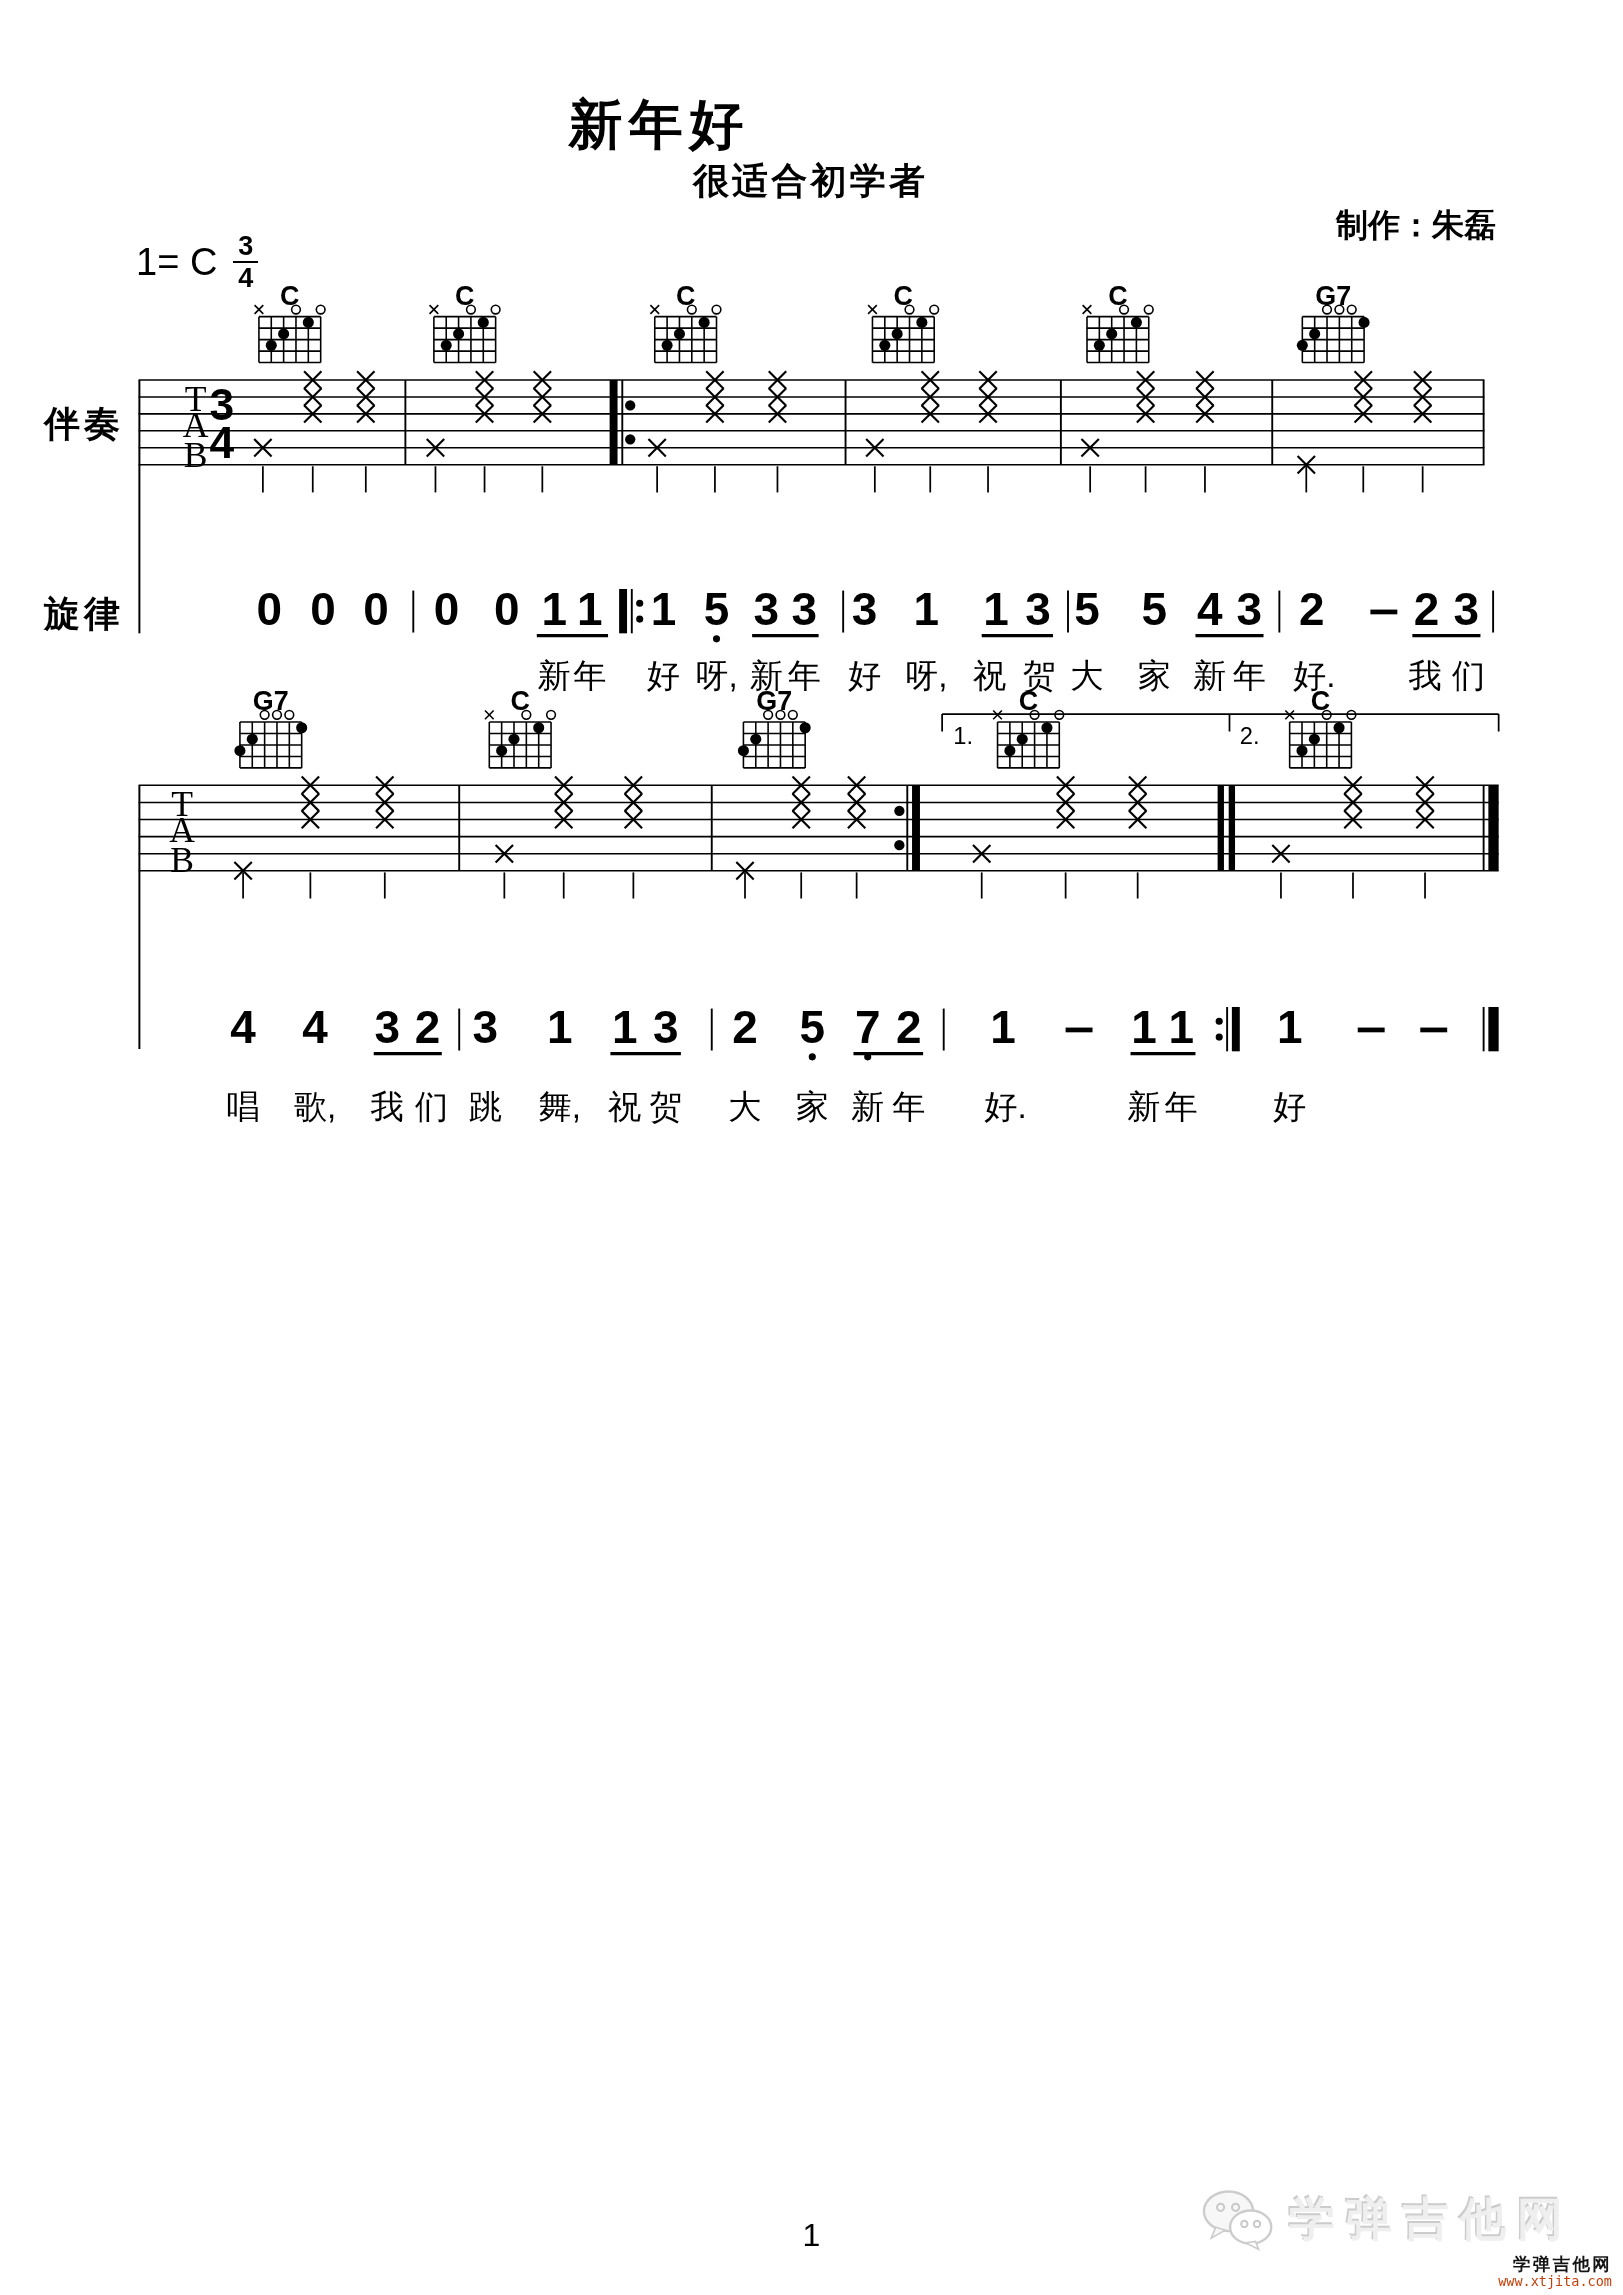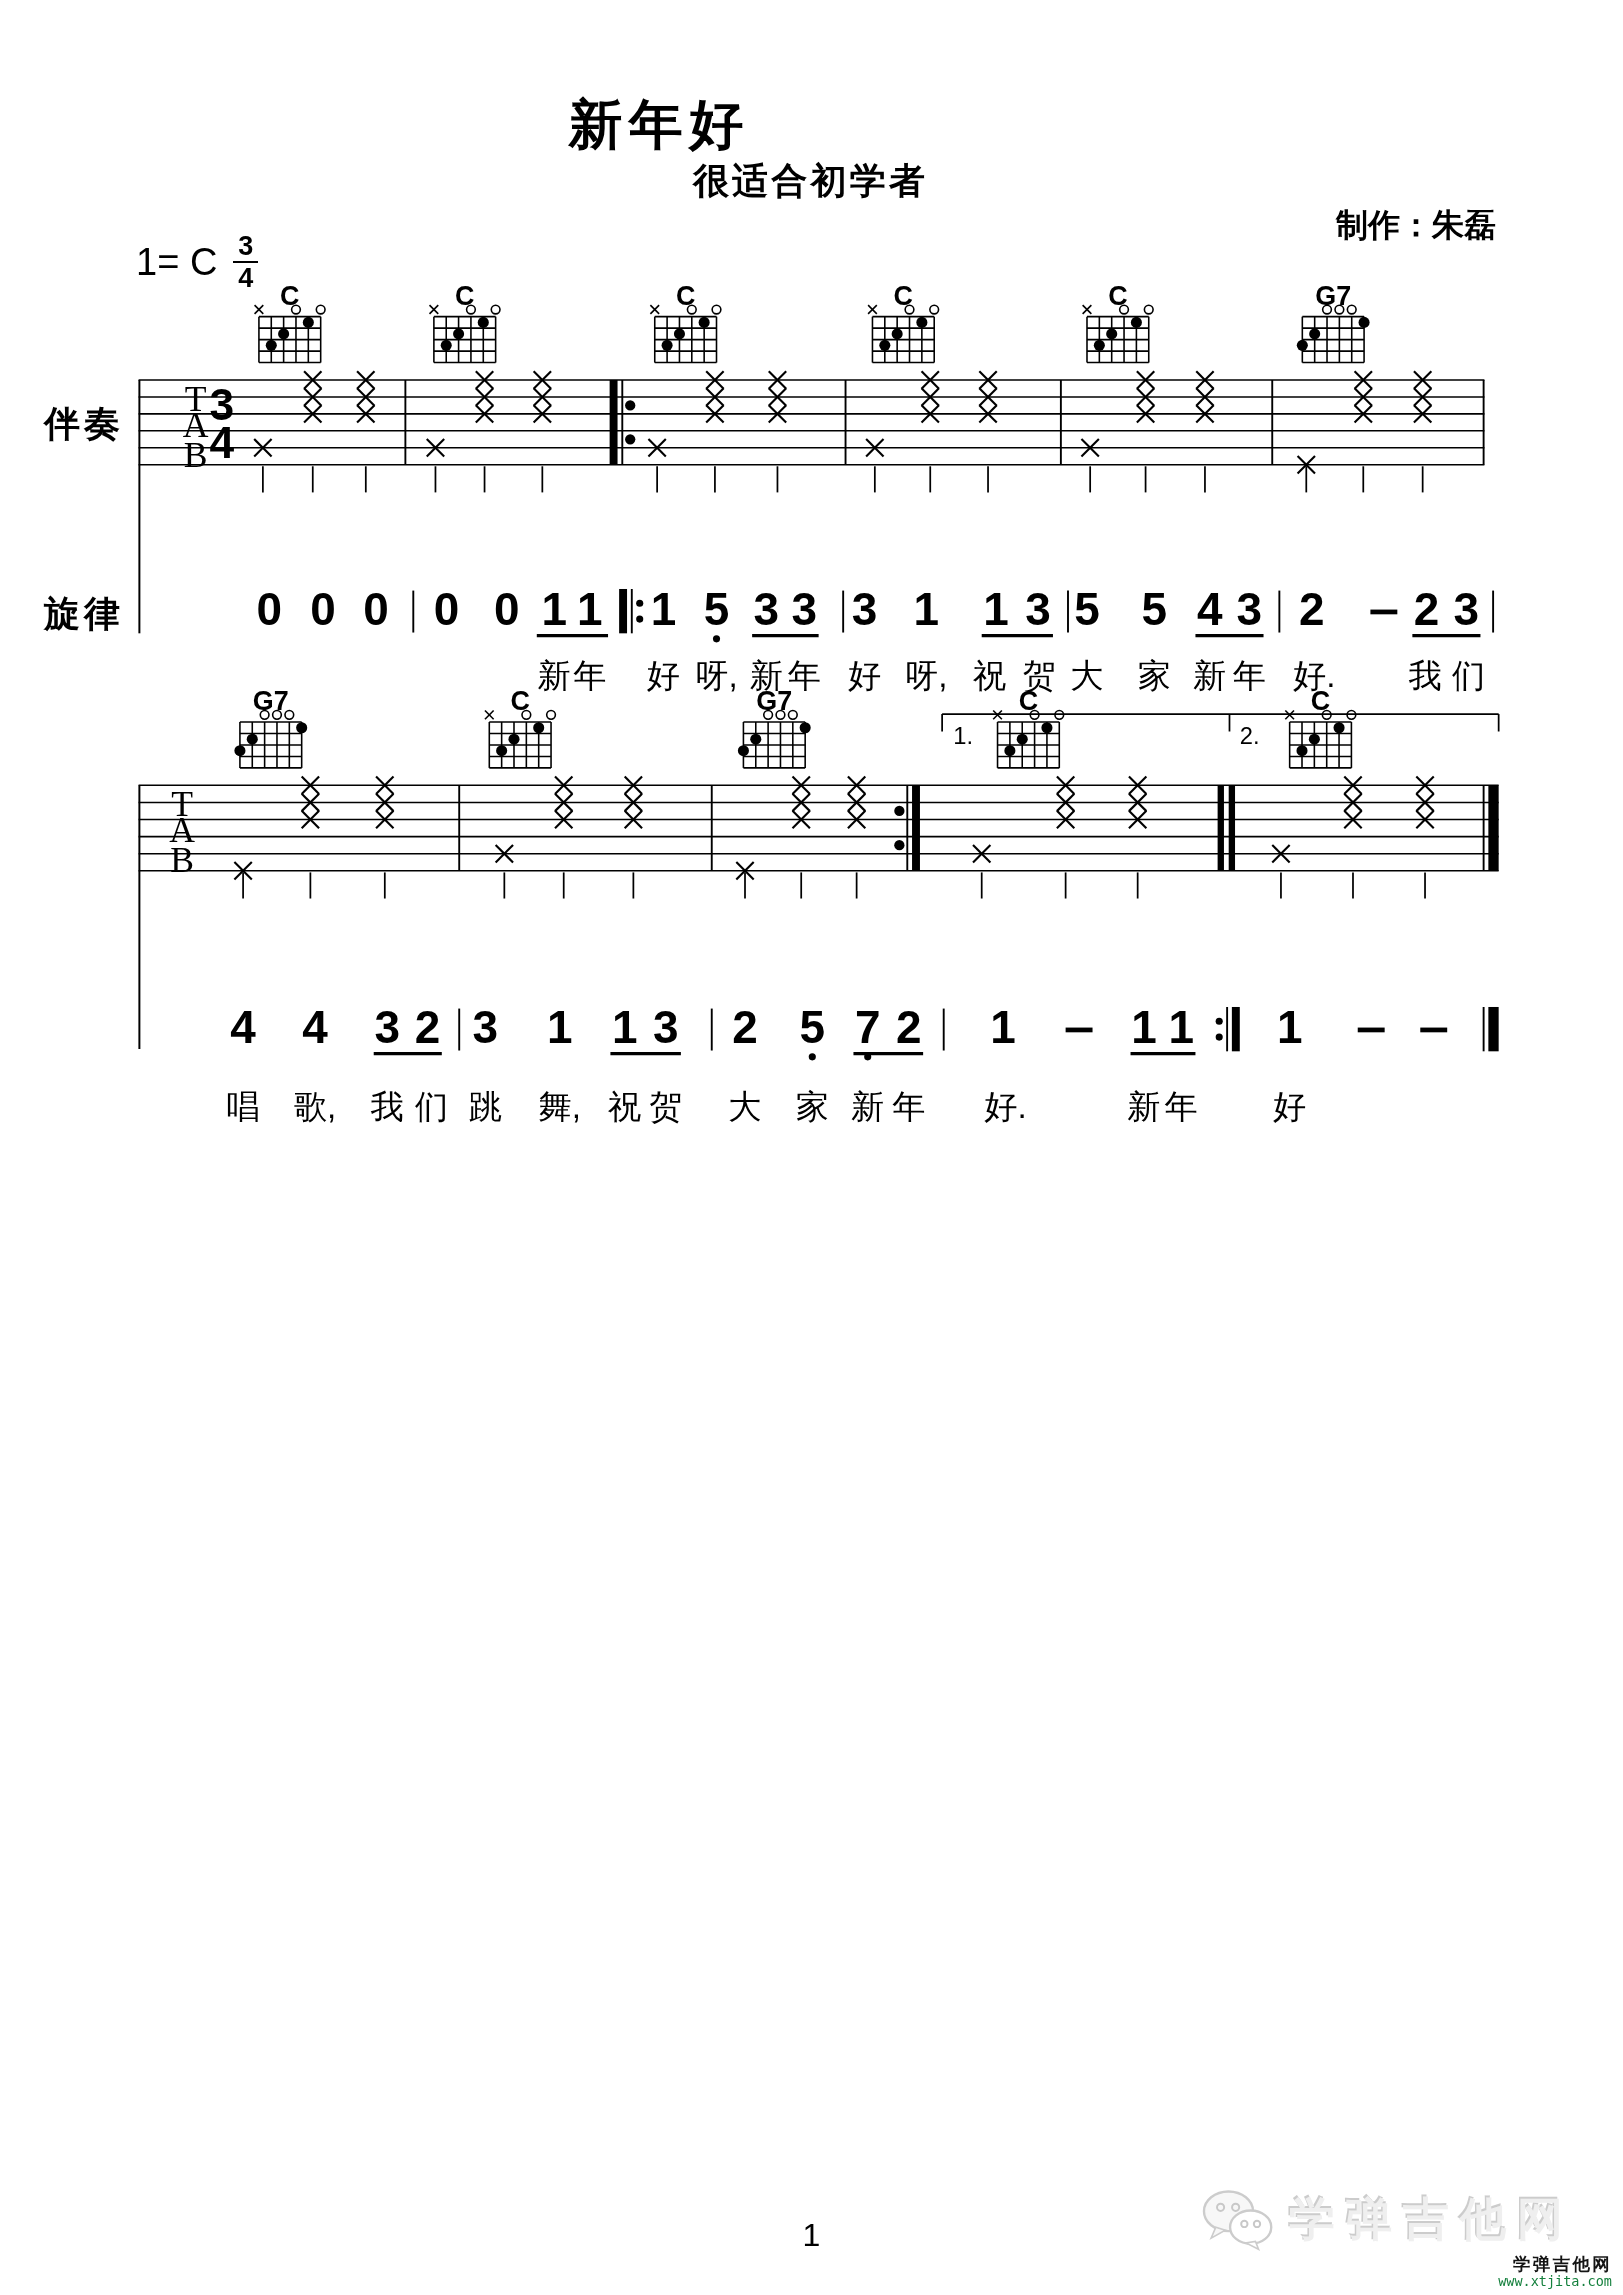--- a/index.html
+++ b/index.html
@@ -13,21 +13,21 @@
   .frac .num{border-bottom:2.4px solid #000;padding:0 4.8px 0.8px;}
   .frac .den{padding-top:0.8px;}
   .part-label{left:44px;font-size:36px;font-weight:bold;letter-spacing:4px;}
   #score-svg{top:0;left:0;font-family:"Liberation Sans",sans-serif;}
   .pageno{top:2217px;left:0;width:1623px;text-align:center;font-size:32px;}
   .wm{top:2189px;right:49px;display:flex;align-items:center;gap:12.7px;}
   .wm-text{font-size:46px;font-weight:bold;color:#efefef;letter-spacing:11px;
            text-shadow:-1.6px -1.6px 0 #cccccc,1.6px 1.6px 0.8px #ffffff;white-space:nowrap;}
   .wm-small{top:2255px;right:11px;text-align:right;line-height:1.1;}
   .wm-site{font-size:17.4px;font-weight:bold;letter-spacing:2.4px;color:#141414;}
-  .wm-url{font-size:13.5px;color:#15803d;font-family:"DejaVu Sans Mono",monospace;}
+  .wm-url{font-size:13.5px;color:#c2410c;font-family:"DejaVu Sans Mono",monospace;}
 </style>
 </head>
 <body>
 
 <div class="abs title">新年好</div>
 <div class="abs subtitle">很适合初学者</div>
 
 <div class="abs credits">
   <div>制作：朱磊</div>
 </div>

